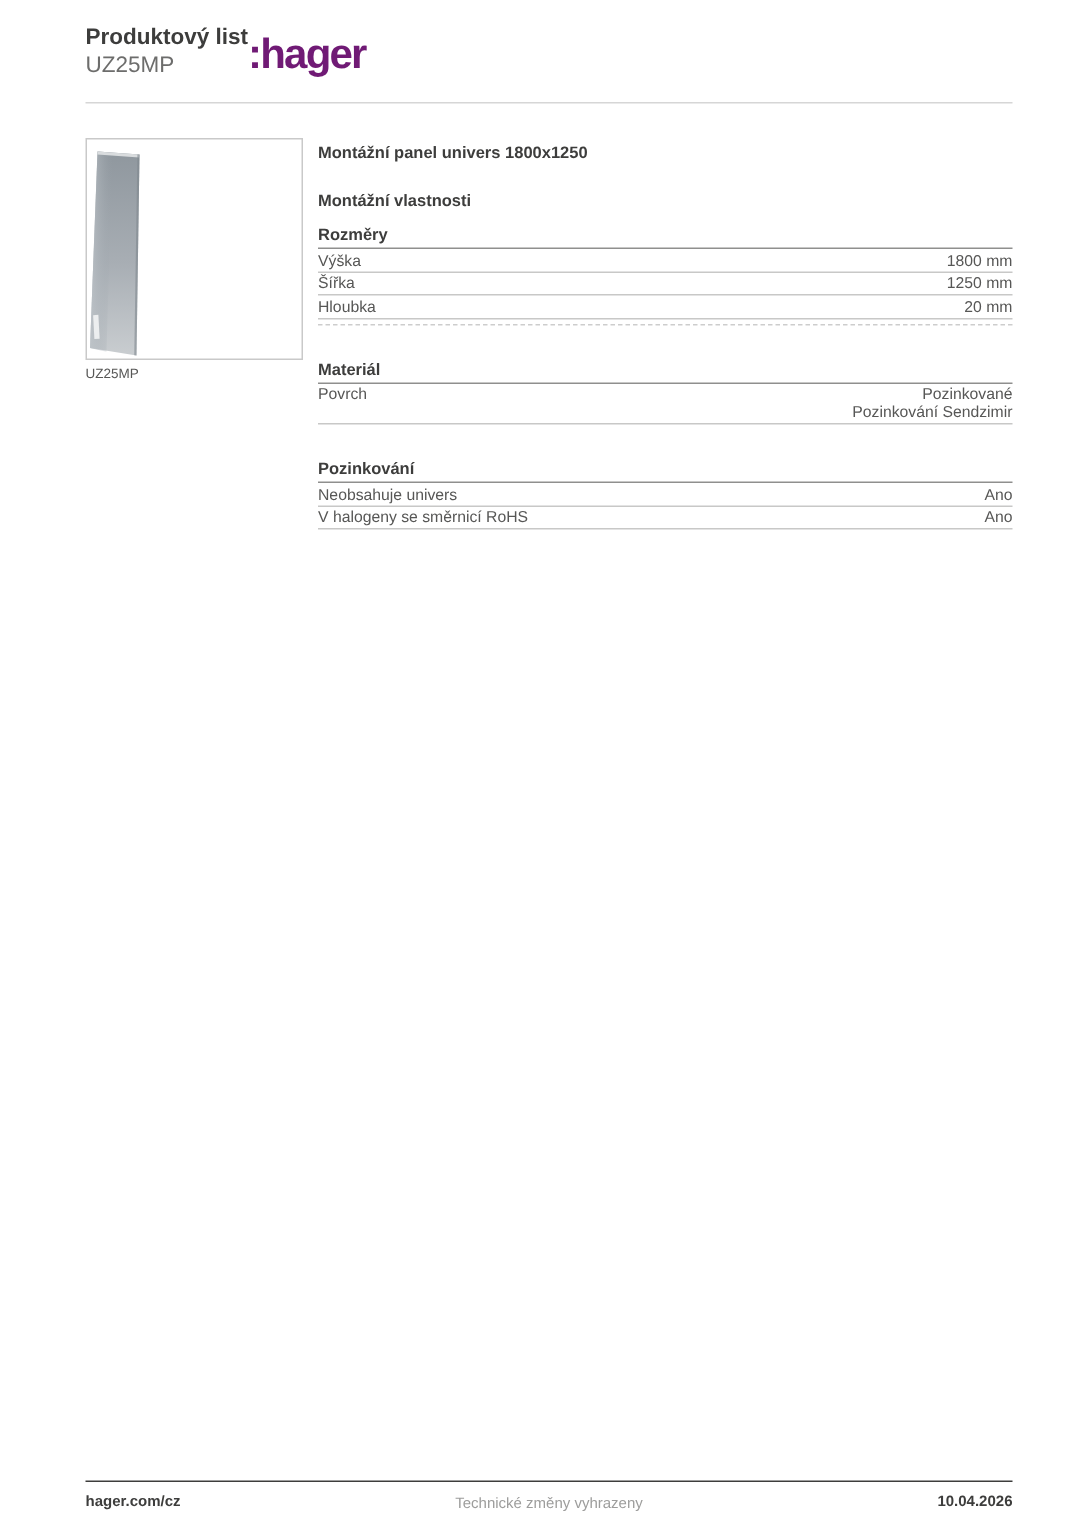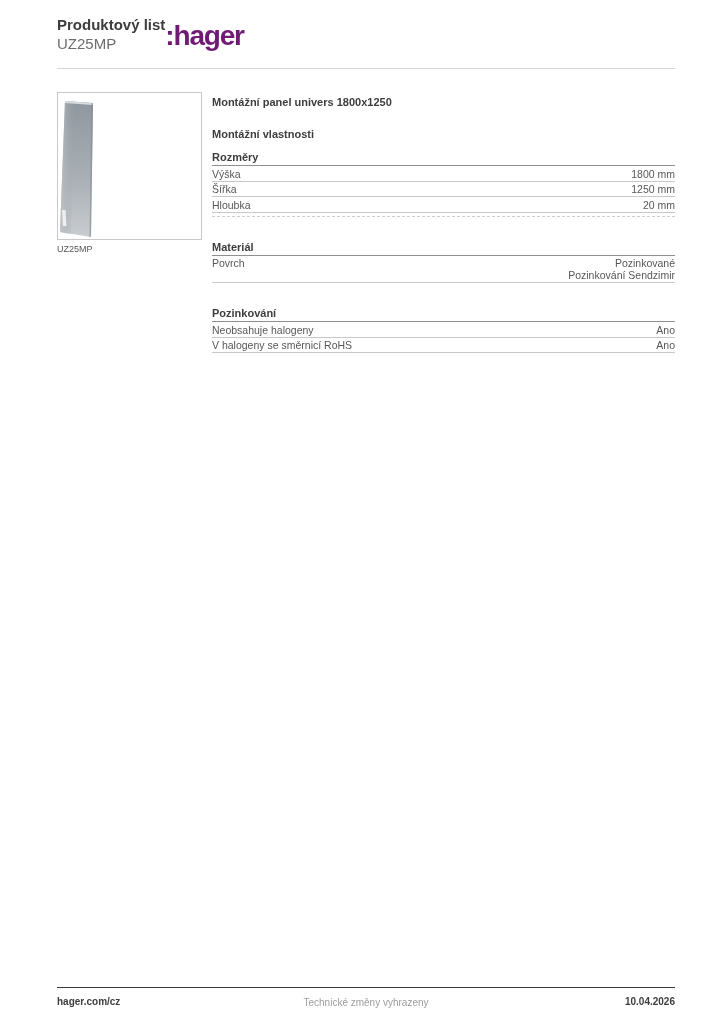--- a/index.html
+++ b/index.html
@@ -105,21 +105,21 @@
         <div class="spec-row">
           <span class="row-label">Povrch</span>
           <span class="row-value">Pozinkované
 Pozinkování Sendzimir</span>
         </div>
       </div>
 
       <div class="spec-section">
         <div class="sec-title">Pozinkování</div>
         <div class="spec-row">
-          <span class="row-label">Neobsahuje halogeny</span>
+          <span class="row-label">Neobsahuje univers</span>
           <span class="row-value">Ano</span>
         </div>
         <div class="spec-row">
           <span class="row-label">V halogeny se směrnicí RoHS</span>
           <span class="row-value">Ano</span>
         </div>
       </div>
     </div>
   </div>
 

